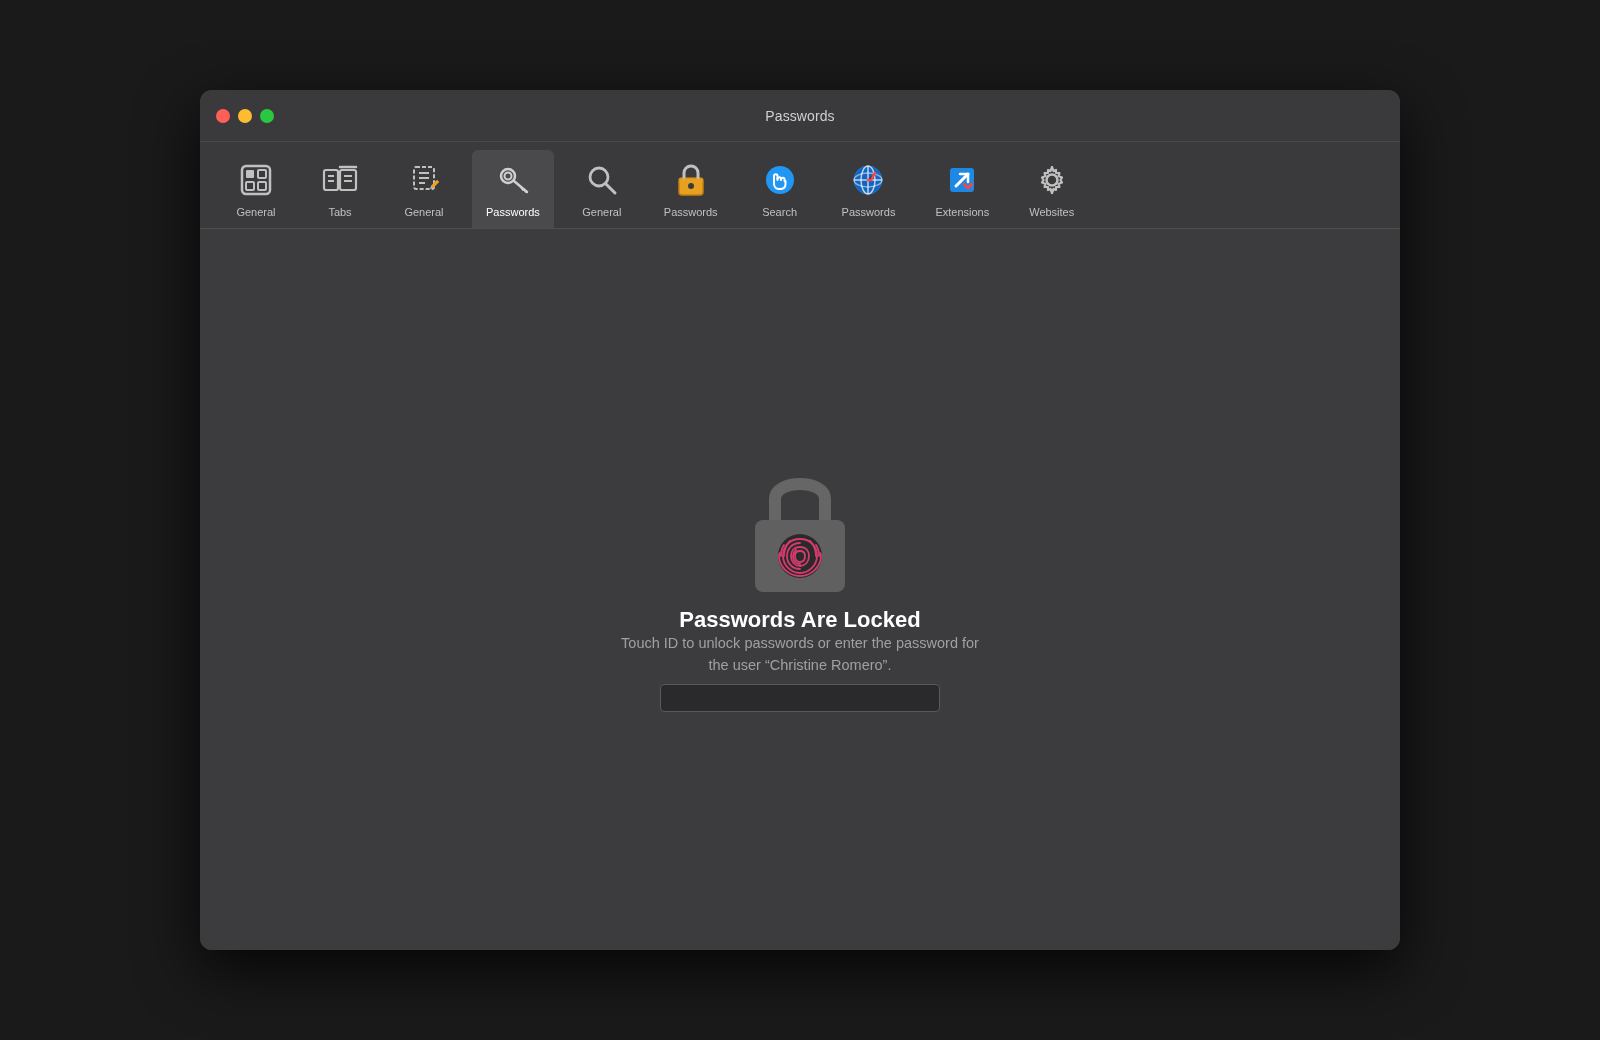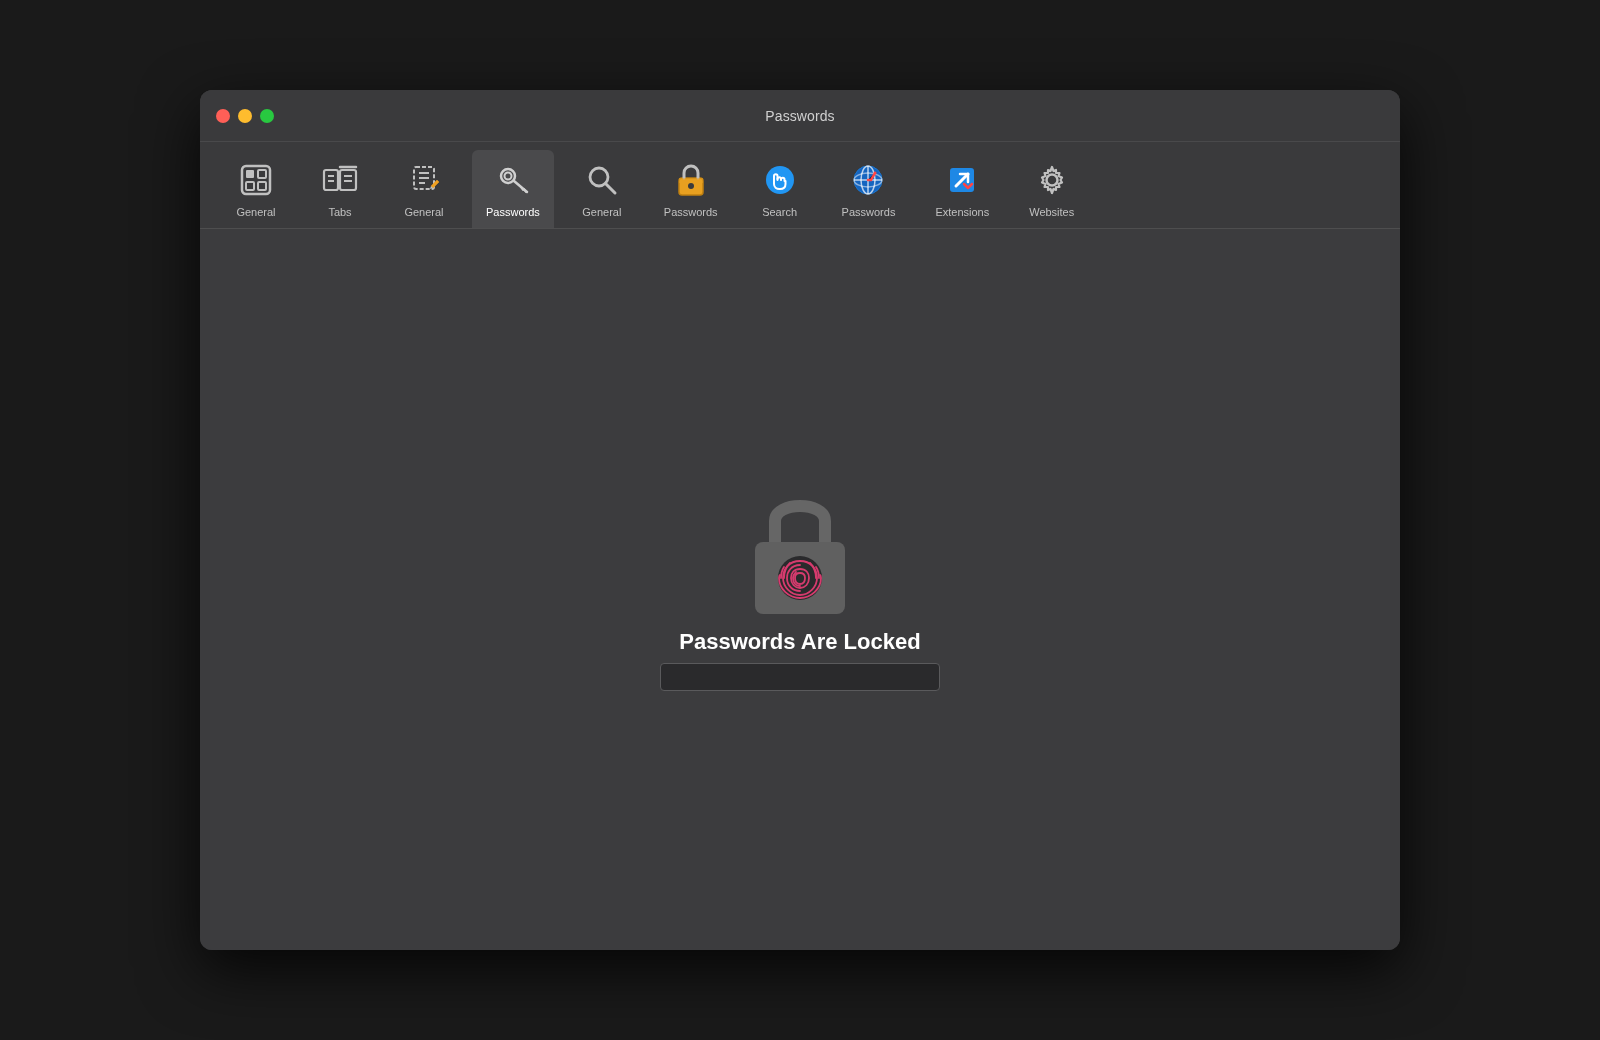--- a/index.html
+++ b/index.html
@@ -360,20 +360,21 @@
             <path d="M80 96 C81 97 81 98 81 99 C81 110 71 119 60 119"></path>
             <path d="M44 88 C42 91 41 95 41 99"></path>
             <path d="M76 88 C78 91 79 95 79 99"></path>
             <path d="M50 84 C47 87 44 93 44 99"></path>
             <path d="M70 84 C73 87 76 93 76 99"></path>
           </g>
         </svg>
       </div>
 
       <div class="locked-title">Passwords Are Locked</div>
+      <div class="locked-subtitle">Touch ID to unlock passwords or enter the password for the user “Christine Romero”.</div>
 
       <div class="password-input-wrapper">
         <input type="password" class="password-input" autocomplete="current-password" style="">
       </div>
 
     </div>
   </div>
 </div>
 
 </body></html>

